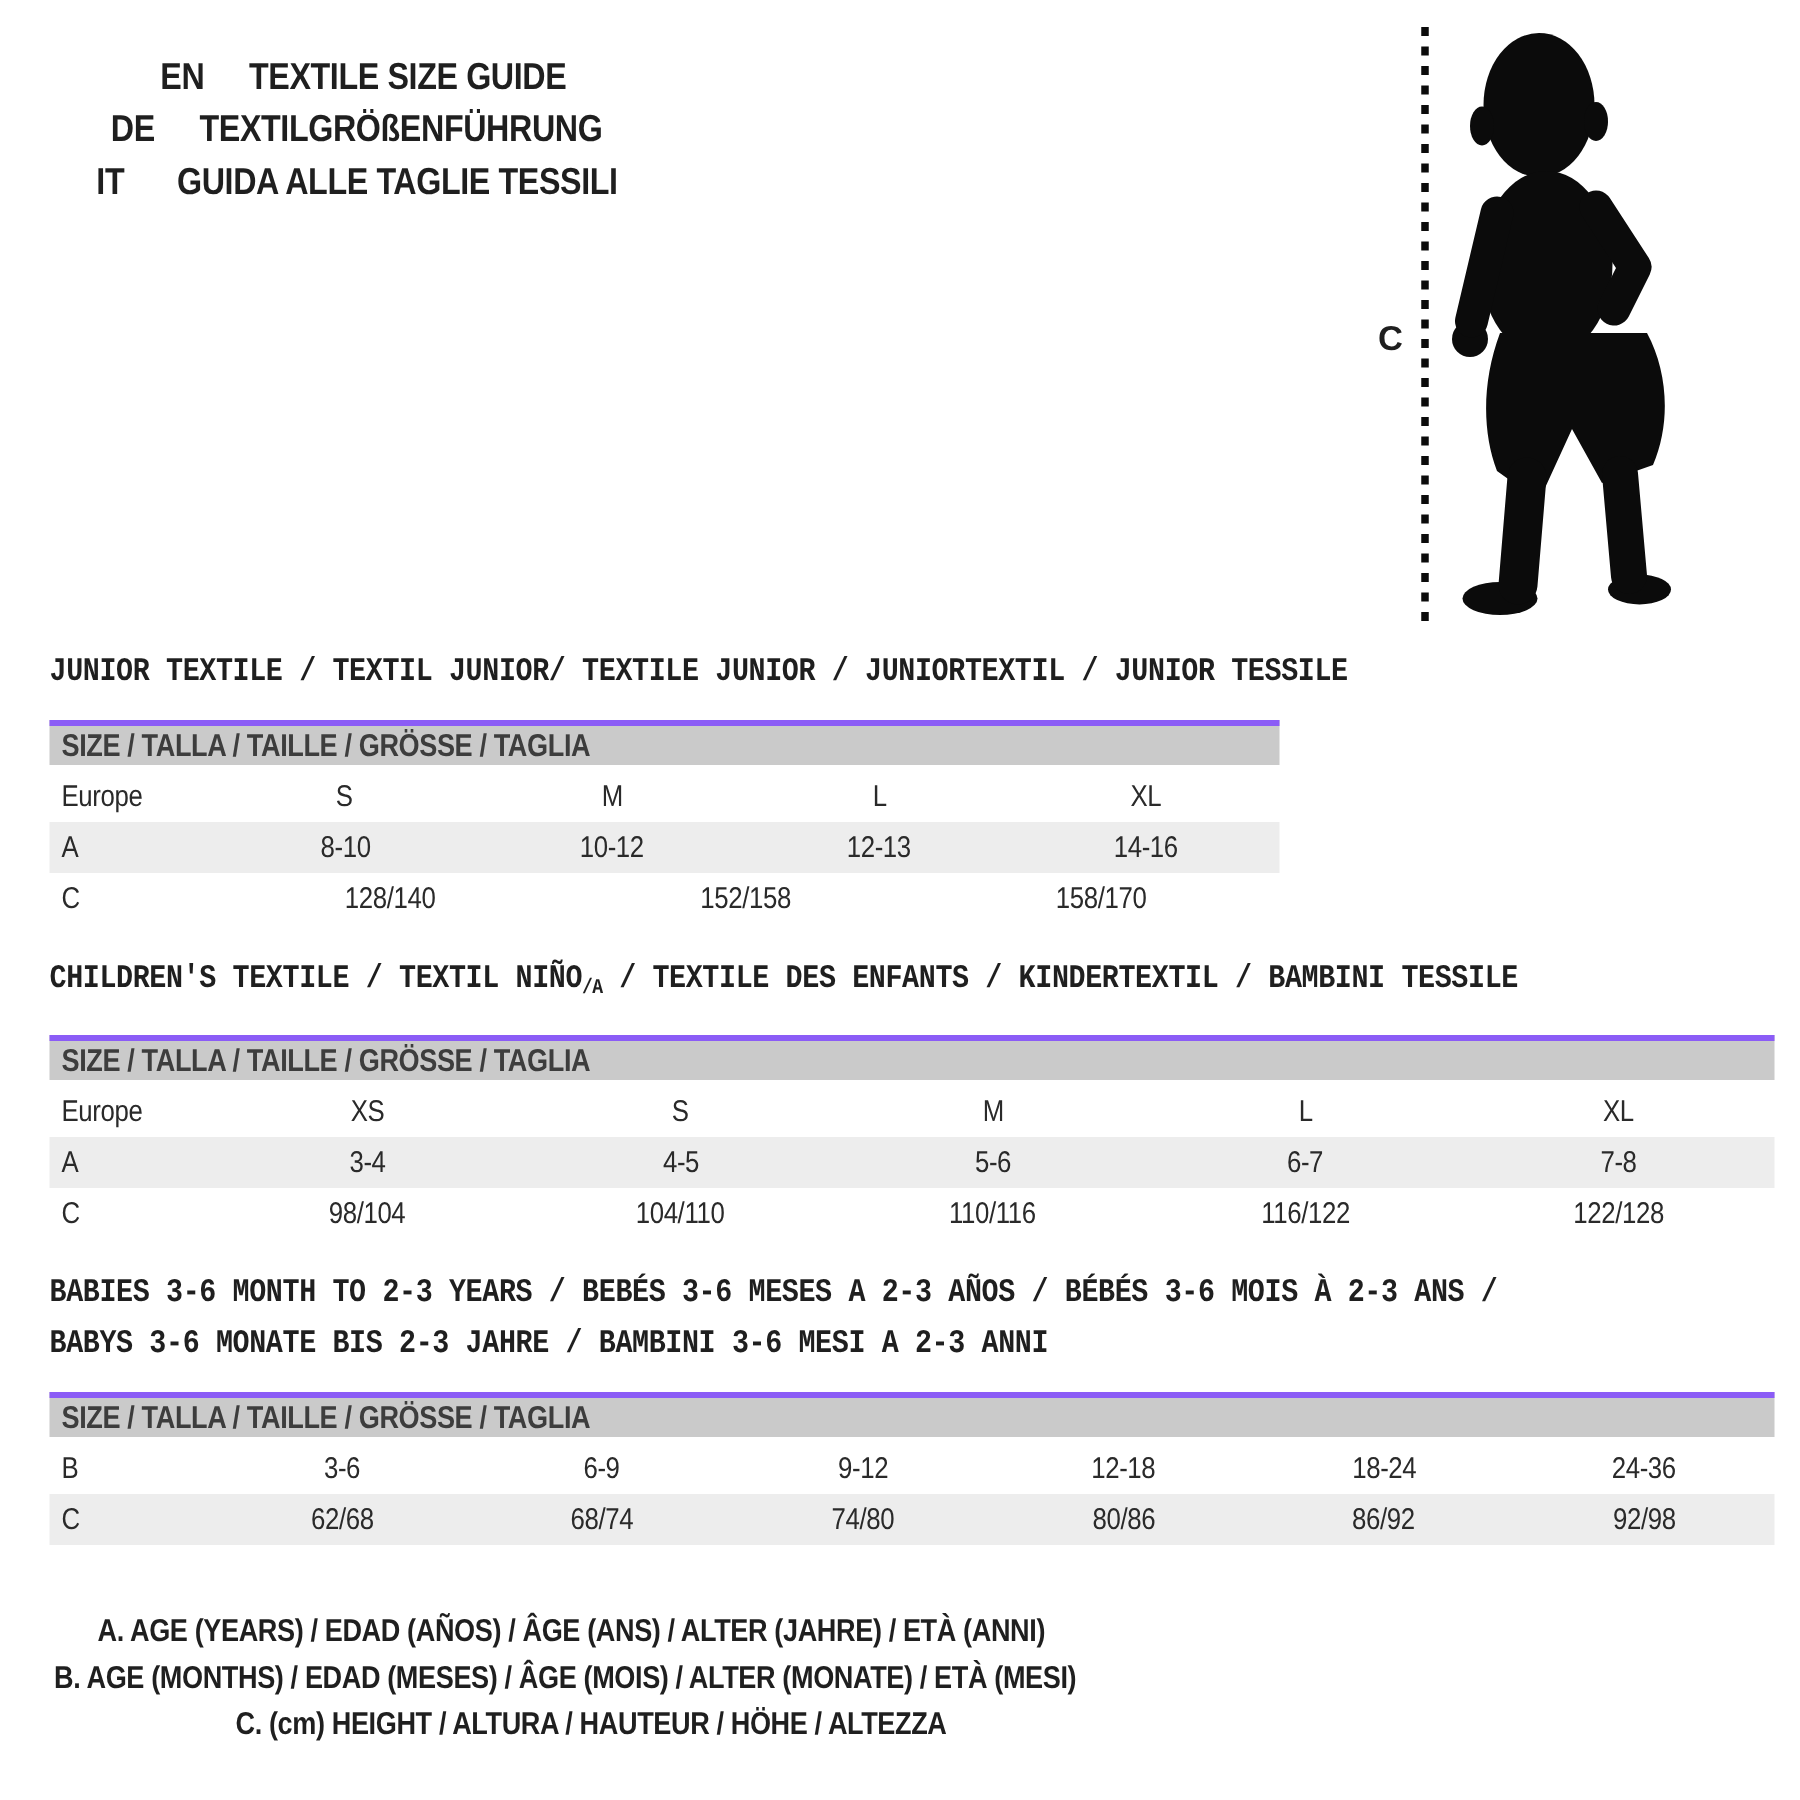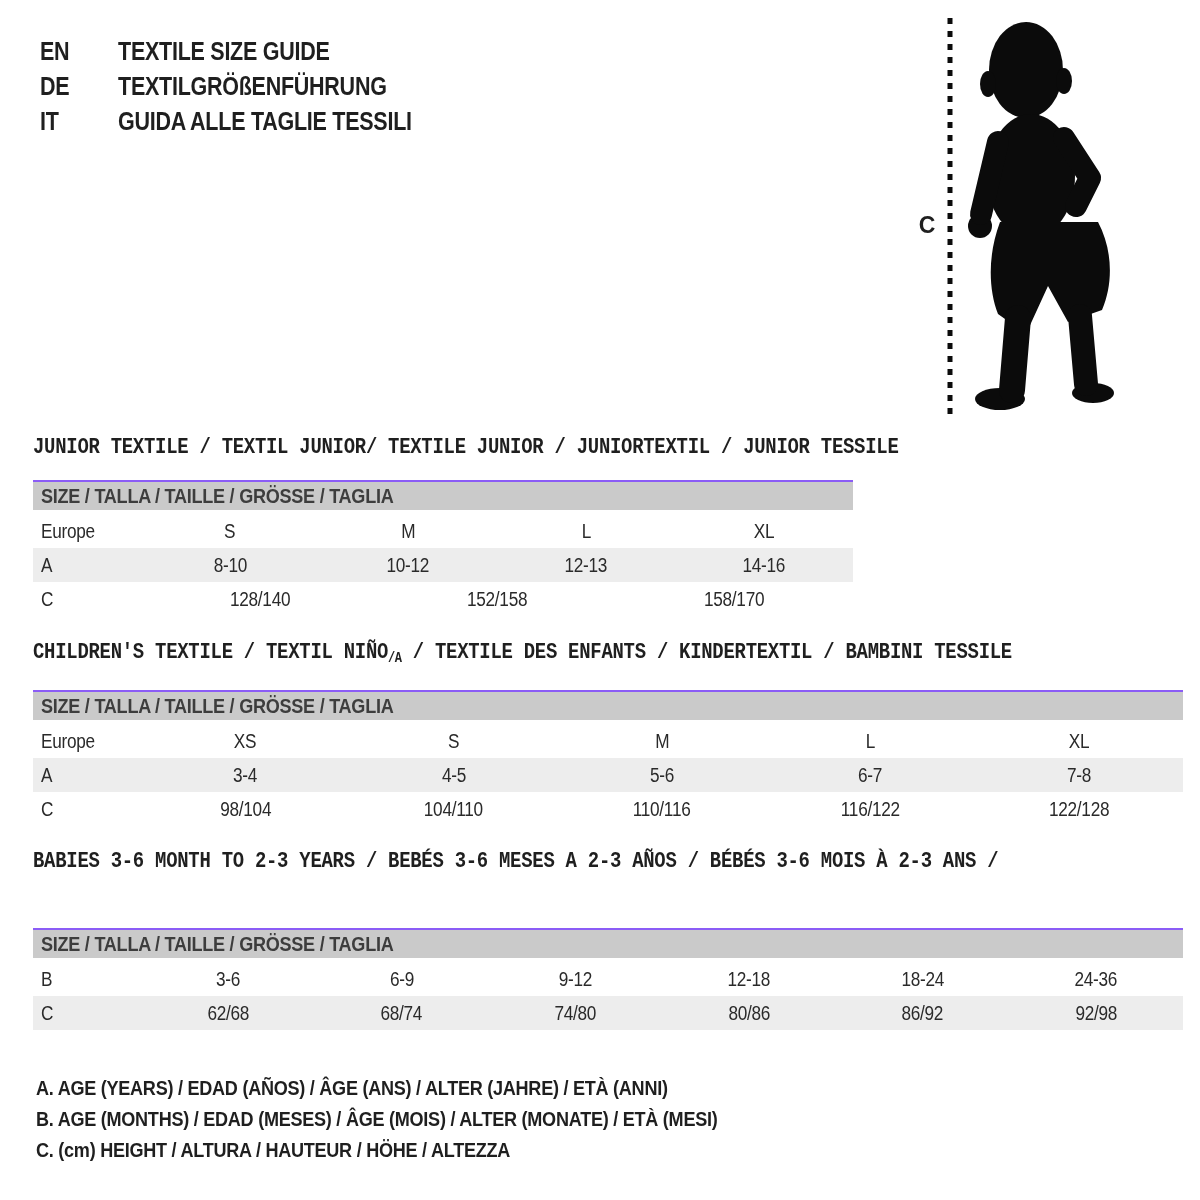--- a/index.html
+++ b/index.html
@@ -17,21 +17,21 @@
     display: inline-block;
     transform: scaleX(0.86);
     transform-origin: left center;
     white-space: nowrap;
     letter-spacing: -0.3px;
   }
   .tcell .cnd { transform-origin: center center; }
 
   
   .lang-block { position: absolute; left: 40px; top: 34px; }
-  .lang-row { height: 35px; line-height: 35px; font-size: 25px; font-weight: bold; }
+  .lang-row { height: 35px; line-height: 35px; font-size: 25px; font-weight: bold; text-align: center; }
   .lang-code { display: inline-block; width: 78px; vertical-align: top; }
   .lang-title { display: inline-block; vertical-align: top; }
 
   
   .measure-line { position: absolute; left: 946px; top: 16px; }
   .measure-label {
     position: absolute; left: 912px; top: 212px;
     font-size: 23px; font-weight: bold; width: 30px; text-align: center;
   }
   .toddler { position: absolute; left: 963px; top: 18px; }
@@ -42,33 +42,33 @@
   .sub { font-size: 14px; vertical-align: -4px; letter-spacing: -0.5px; }
 
   
   .table { position: absolute; left: 33px; }
   .w-junior { width: 820px; }
   .w-wide { width: 1150px; }
   .size-header {
     box-sizing: border-box;
     height: 30px; line-height: 28px;
     background: #cacaca;
-    border-top: 2px solid #8b5cf6;
+    border-top: 4px solid #8b5cf6;
     color: #3d3d3d;
     font-weight: bold; font-size: 21px;
     padding-left: 8px;
     margin-bottom: 4px;
   }
-  .trow { display: flex; height: 34px; line-height: 34px; font-size: 20px; color: #2a2a2a; }
+  .trow { display: flex; height: 34px; line-height: 34px; font-size: 20px; color: #2a2a2a; justify-content: flex-end; }
   .trow.alt { background: #ededed; }
   .tlabel { width: 100px; padding-left: 8px; text-align: left; }
   .tcell { flex: 1; text-align: center; }
 
   
-  .footnotes { position: absolute; left: 36px; top: 1072px; }
+  .footnotes { position: absolute; left: 36px; top: 1072px; text-align: center; }
   .footnote { height: 31px; line-height: 31px; font-size: 21px; font-weight: bold; }
 </style>
 </head>
 <body>
 
 <div class="canvas">
 
   <div class="lang-block">
     <div class="lang-row">
       <span class="lang-code cnd">EN</span><span class="lang-title cnd">TEXTILE SIZE GUIDE</span>
@@ -161,20 +161,21 @@
       <span class="tcell"><span class="cnd">98/104</span></span>
       <span class="tcell"><span class="cnd">104/110</span></span>
       <span class="tcell"><span class="cnd">110/116</span></span>
       <span class="tcell"><span class="cnd">116/122</span></span>
       <span class="tcell"><span class="cnd">122/128</span></span>
     </div>
   </div>
 
   <div class="sec-title sec-title-2line" style="top:845px">
     <div><span class="cnd">BABIES 3-6 MONTH TO 2-3 YEARS / BEBÉS 3-6 MESES A 2-3 AÑOS / BÉBÉS 3-6 MOIS À 2-3 ANS /</span></div>
+    <div><span class="cnd">BABYS 3-6 MONATE BIS 2-3 JAHRE / BAMBINI 3-6 MESI A 2-3 ANNI</span></div>
   </div>
   <div class="table w-wide" style="top:928px">
     <div class="size-header">
       <span class="cnd">SIZE / TALLA / TAILLE / GRÖSSE / TAGLIA</span>
     </div>
     <div class="trow">
       <span class="tlabel"><span class="cnd">B</span></span>
       <span class="tcell"><span class="cnd">3-6</span></span>
       <span class="tcell"><span class="cnd">6-9</span></span>
       <span class="tcell"><span class="cnd">9-12</span></span>

